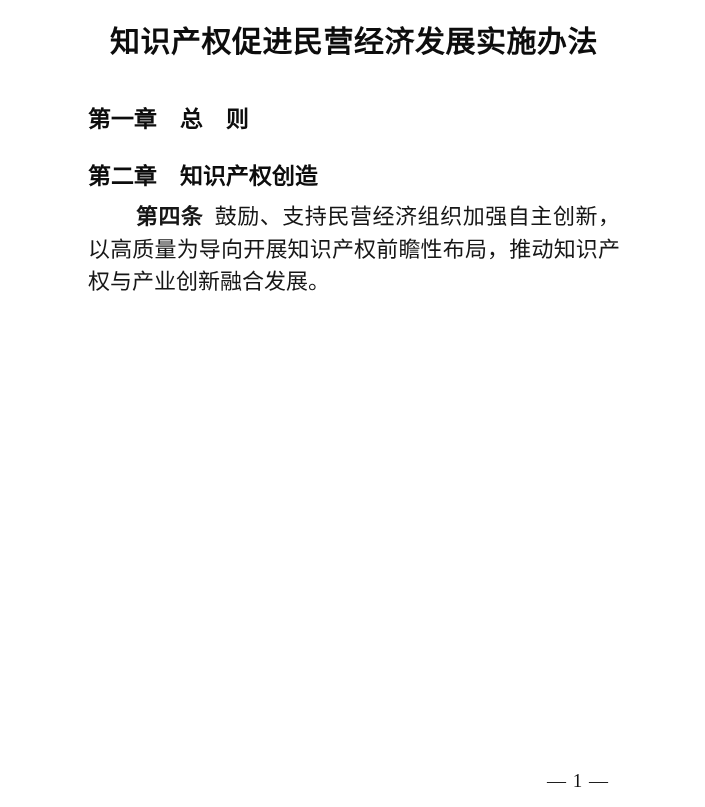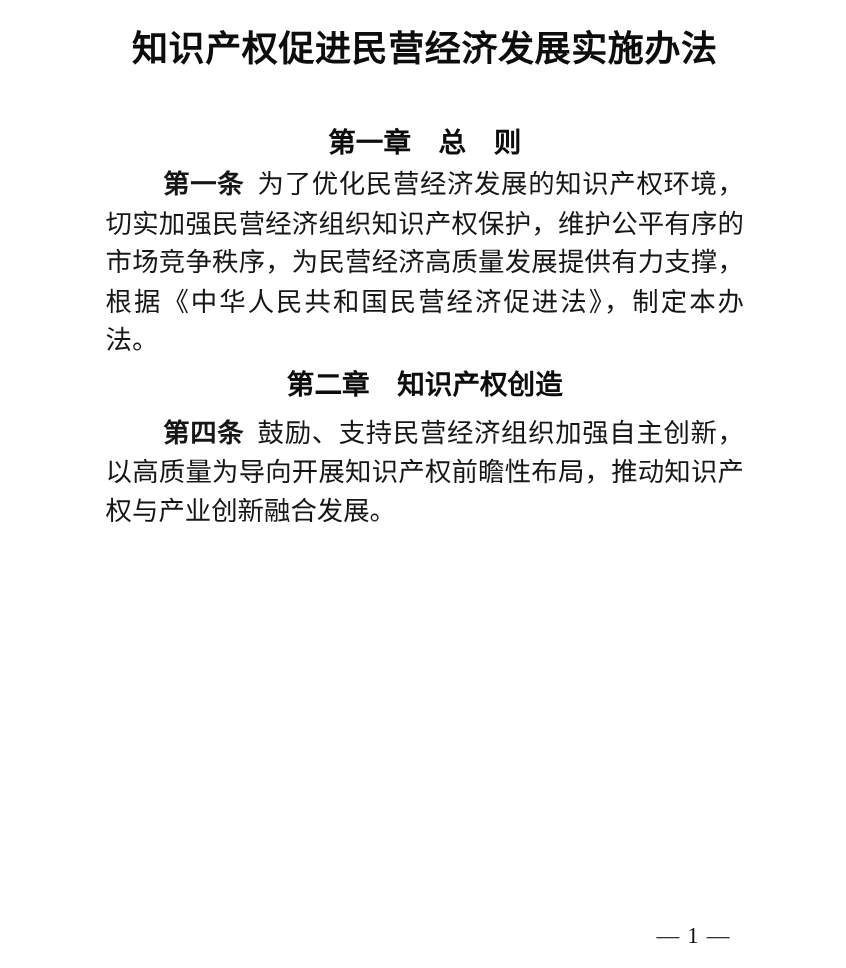--- a/index.html
+++ b/index.html
@@ -26,30 +26,30 @@
     text-align: center;
     letter-spacing: 0.5px;
     color: #0d0d0d;
     font-family: "Liberation Serif", "DejaVu Serif", serif;
   }
   .chapter-heading {
     margin: 0;
     font-size: 23px;
     font-weight: bold;
     line-height: 32px;
-    text-align: center;
+    text-align: left;
     color: #0d0d0d;
     font-family: "Liberation Serif", "DejaVu Serif", serif;
   }
   .chapter-heading.first {
     margin-top: 40px;
     margin-bottom: 2px;
   }
   .chapter-heading.later {
-    margin-top: 4px;
+    margin-top: 25px;
     margin-bottom: 8px;
   }
   .para {
     margin: 0;
     font-size: 22px;
     line-height: 32.6px;
     text-align: justify;
     text-justify: inter-ideograph;
     text-indent: 48px;
     word-break: break-all;
@@ -75,21 +75,20 @@
 </style>
 </head>
 <body>
 
 <div class="page">
 
   <h1 class="doc-title">知识产权促进民营经济发展实施办法</h1>
 
   <h2 class="chapter-heading first">第一章　总　则</h2>
 
-  <p class="para"><span class="article-label">第一条</span><span>为了优化民营经济发展的知识产权环境，切实加强民营经济组织知识产权保护，维护公平有序的市场竞争秩序，为民营经济高质量发展提供有力支撑，根据《中华人民共和国民营经济促进法》，制定本办法。</span></p>
 
 
 
 
   <h2 class="chapter-heading later">第二章　知识产权创造</h2>
 
   <p class="para"><span class="article-label">第四条</span><span>鼓励、支持民营经济组织加强自主创新，以高质量为导向开展知识产权前瞻性布局，推动知识产权与产业创新融合发展。</span></p>
 
   <div class="page-footer">— 1 —</div>
 

